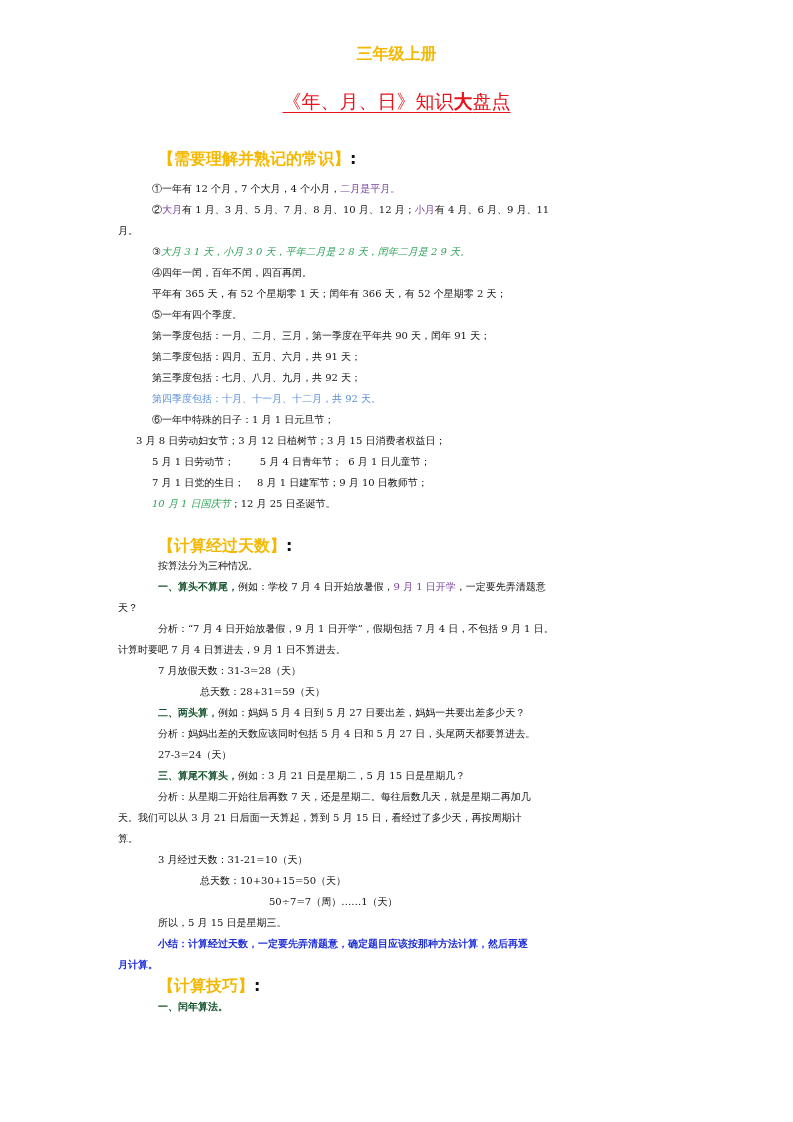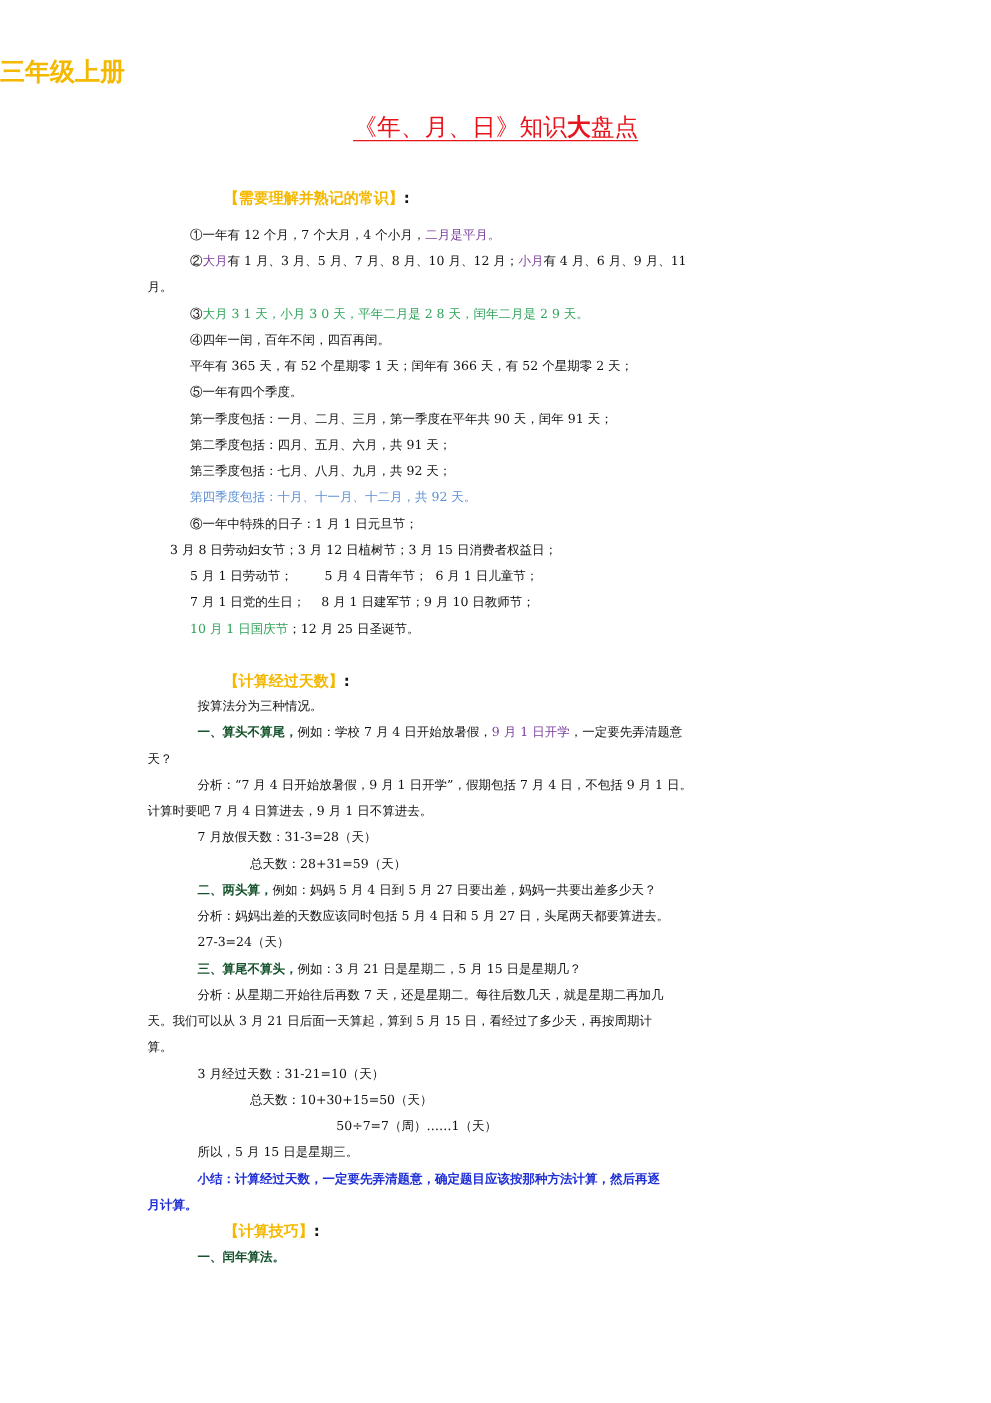--- a/index.html
+++ b/index.html
@@ -1,29 +1,29 @@
 <!DOCTYPE html>
 <html><head>
   <meta charset="utf-8">
   <style>
     html, body { margin: 0; padding: 0; background: #ffffff; }
     body { width: 793px; height: 1122px; position: relative; overflow: hidden;
       font-family: "DejaVu Serif", "Liberation Serif", serif; color: #111; }
     .page { position: absolute; left: 118px; top: 0; width: 636px; }
-    .title1 { position: absolute; left: 0; width: 793px; top: 44px; 
-      font-family: "DejaVu Sans", sans-serif; font-weight: bold; font-size: 20px; color: #f5b800; }
+    .title1 { position: absolute; left: 0; width: 793px; top: 44px; text-align: center;
+      font-family: "DejaVu Sans", sans-serif; font-weight: bold; font-size: 16px; color: #f5b800; }
     .title2 { position: absolute; left: 0; width: 793px; top: 89px; text-align: center;
       font-size: 19px; color: #e8141c; }
     .title2 span.u { text-decoration: underline; text-decoration-color: #e8141c; text-underline-offset: 4px; }
     .title2 .big { font-weight: bold; }
     .line { position: absolute; font-size: 10px; line-height: 21px; white-space: nowrap; }
-    .head-y { font-family: "DejaVu Sans", sans-serif; color: #f5b800; font-size: 12px; font-weight: bold; margin-left: 21px; }
+    .head-y { font-family: "DejaVu Sans", sans-serif; color: #f5b800; font-size: 16px; font-weight: bold; }
     .head-y .colon { color: #111; }
     .purple { color: #7a3f9c; }
-    .green { color: #2ea35a; }
+    .green { color: #2ea35a; font-style: italic; }
     .blue-l { color: #5b8fd6; }
     .red-b { color: #14532d; font-weight: bold; font-family: "DejaVu Sans", sans-serif; }
     .blue-b { color: #1f2fd6; font-weight: bold; font-family: "DejaVu Sans", sans-serif; }
   </style>
 </head>
 <body>
 
 <div class="title1">三年级上册</div>
 <div class="title2"><span class="u"><span>《年、月、日》知识</span><span class="big">大</span><span>盘点</span></span></div>
 

